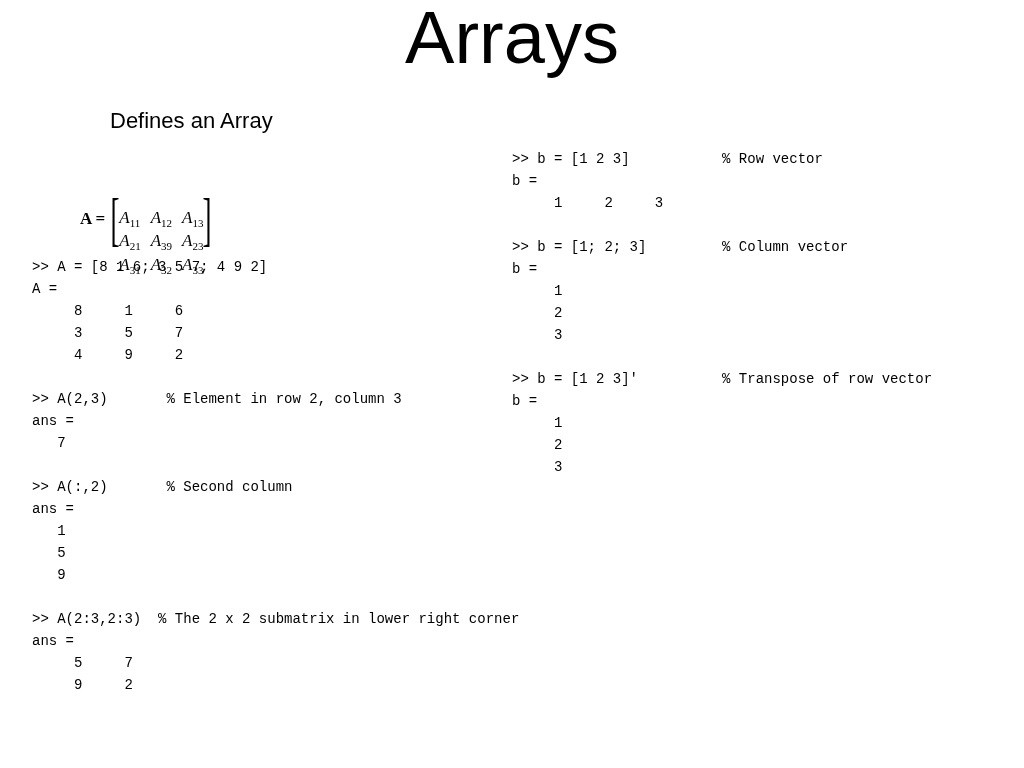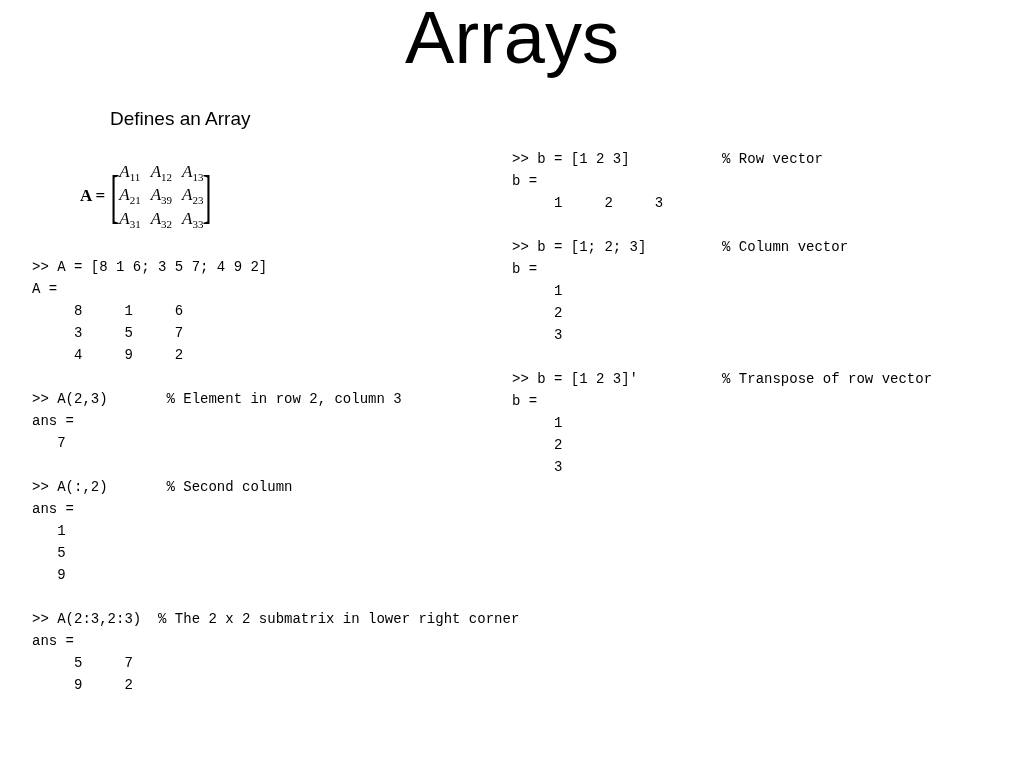--- a/index.html
+++ b/index.html
@@ -24,21 +24,21 @@
     top: -5px;
     text-align: center;
     font-size: 74px;
     font-weight: 400;
     letter-spacing: 0px;
   }
   .sub-left {
     position: absolute;
     left: 110px;
     top: 108px;
-    font-size: 19px;
+    font-size: 22px;
   }
   .sub-right {
     position: absolute;
     left: 445px;
     top: 108px;
     font-size: 21px;
     white-space: nowrap;
   }
   
   .matrix-eq {
@@ -62,20 +62,21 @@
     transform: scaleX(0.45);
     display: inline-block;
     margin: 0 -6px;
   }
   .mgrid {
     display: grid;
     grid-template-columns: repeat(3, auto);
     column-gap: 10px;
     row-gap: 2px;
     font-style: italic;
+    margin-top: 46px;
   }
   .mgrid span {
     font-style: italic;
   }
   .mgrid sub {
     font-size: 11px;
     font-style: normal;
   }
 
   

